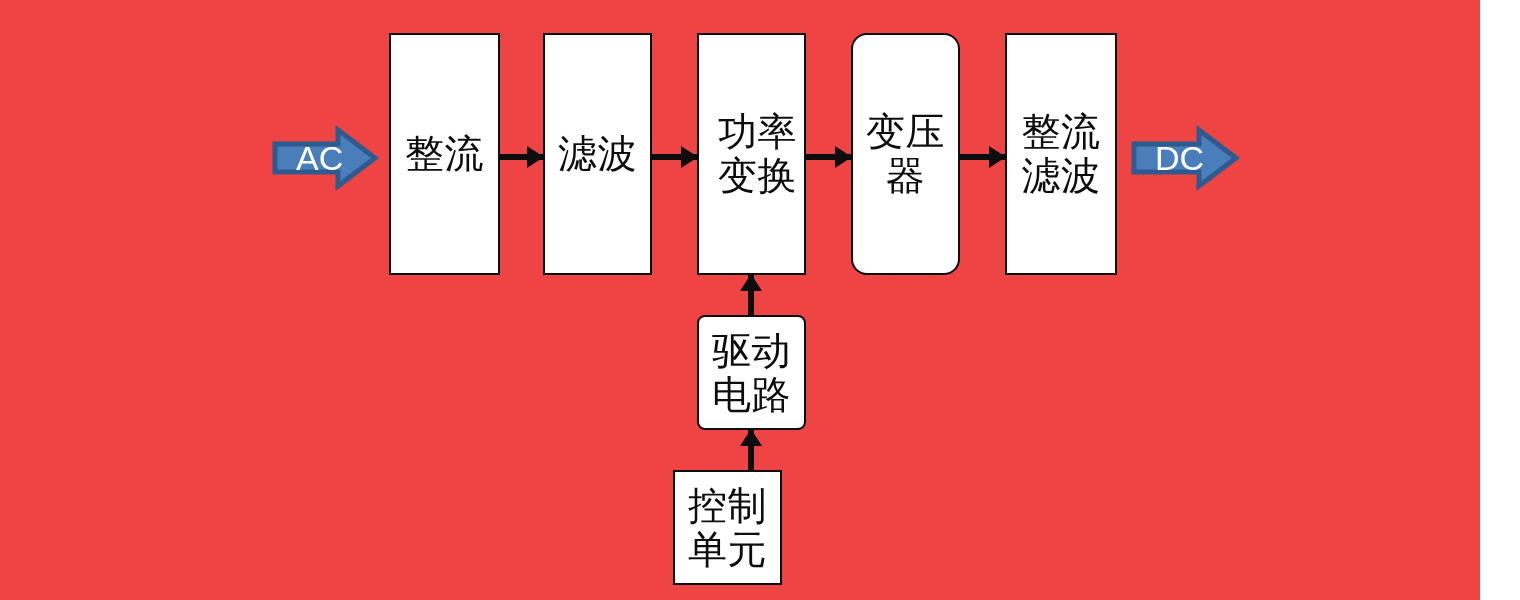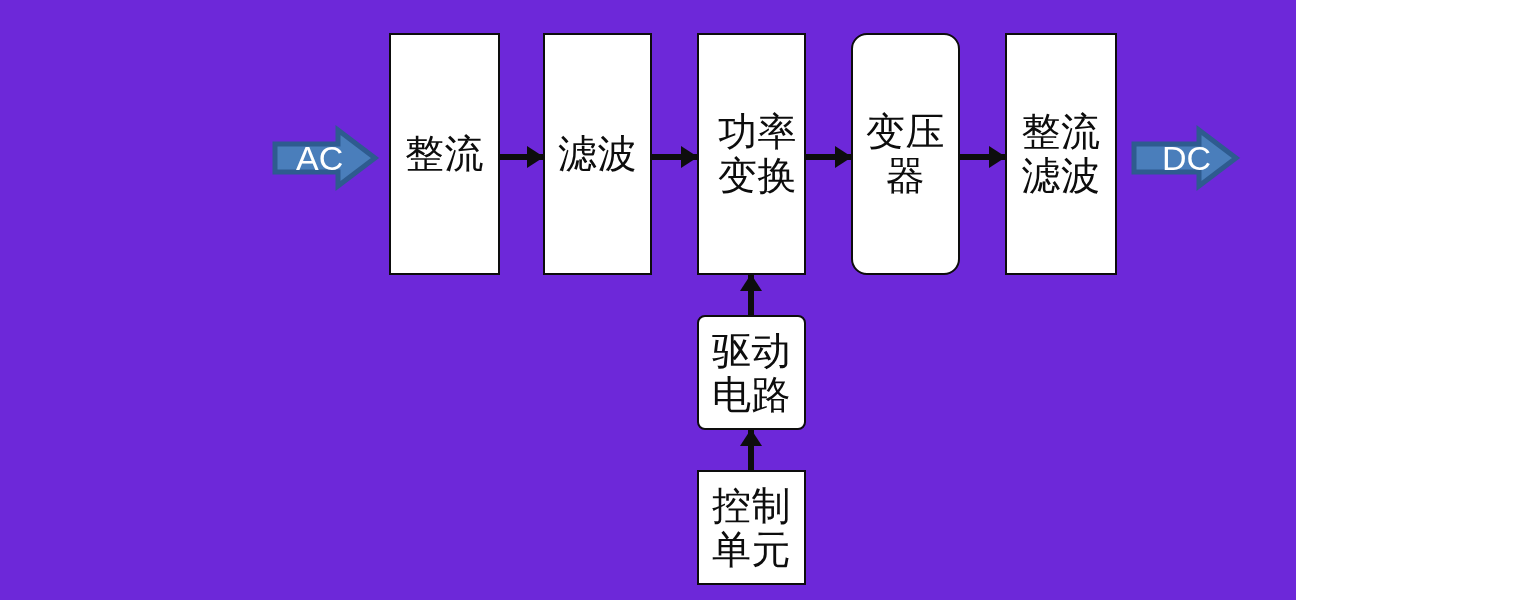--- a/index.html
+++ b/index.html
@@ -5,23 +5,23 @@
   html, body {
     margin: 0;
     padding: 0;
     background: #ffffff;
   }
   body {
     font-family: "Liberation Serif", "DejaVu Serif", serif;
   }
   #canvas {
     position: relative;
-    width: 1296px;
+    width: 1480px;
     height: 600px;
-    background: #6d28d9;
+    background: #ef4444;
     overflow: hidden;
   }
 
   
   .block {
     position: absolute;
     box-sizing: border-box;
     border: 2.5px solid #0d0d0d;
     background: #ffffff;
     display: flex;
@@ -133,37 +133,37 @@
 
   <div class="block" style="left:1005px; top:33px; width:112px; height:242px;">
     <span class="block-label">整流
 滤波</span>
   </div>
 
   <div class="block-arrow" style="left:1131px; top:126px; width:108px; height:64px;">
     <svg width="108" height="64" viewBox="0 0 108 64" aria-hidden="true">
       <polygon points="3,18 68,18 68,4 105,32 68,60 68,46 3,46" fill="#4a7ebb" stroke="#2e5b8f" stroke-width="5" stroke-linejoin="miter"></polygon>
     </svg>
-    <span class="block-arrow-label" style="padding-left:31px;">DC</span>
+    <span class="block-arrow-label" style="padding-left:24px;">DC</span>
   </div>
 
   <div class="h-arrow" style="left:500px; top:154px; width:43px;"></div>
 
   <div class="h-arrow" style="left:652px; top:154px; width:45px;"></div>
 
   <div class="h-arrow" style="left:806px; top:154px; width:45px;"></div>
 
   <div class="h-arrow" style="left:960px; top:154px; width:45px;"></div>
 
   <div class="block" style="left:697px; top:315px; width:109px; height:115px;border-radius:8px;">
     <span class="block-label">驱动
 电路</span>
   </div>
 
-  <div class="block" style="left:697px; top:470px; width:109px; height:115px;">
+  <div class="block" style="left:673px; top:470px; width:109px; height:115px;">
     <span class="block-label">控制
 单元</span>
   </div>
 
   <div class="v-arrow" style="left:748px; top:275px; height:40px;"></div>
 
   <div class="v-arrow" style="left:748px; top:430px; height:40px;"></div>
 
 </div>
 

